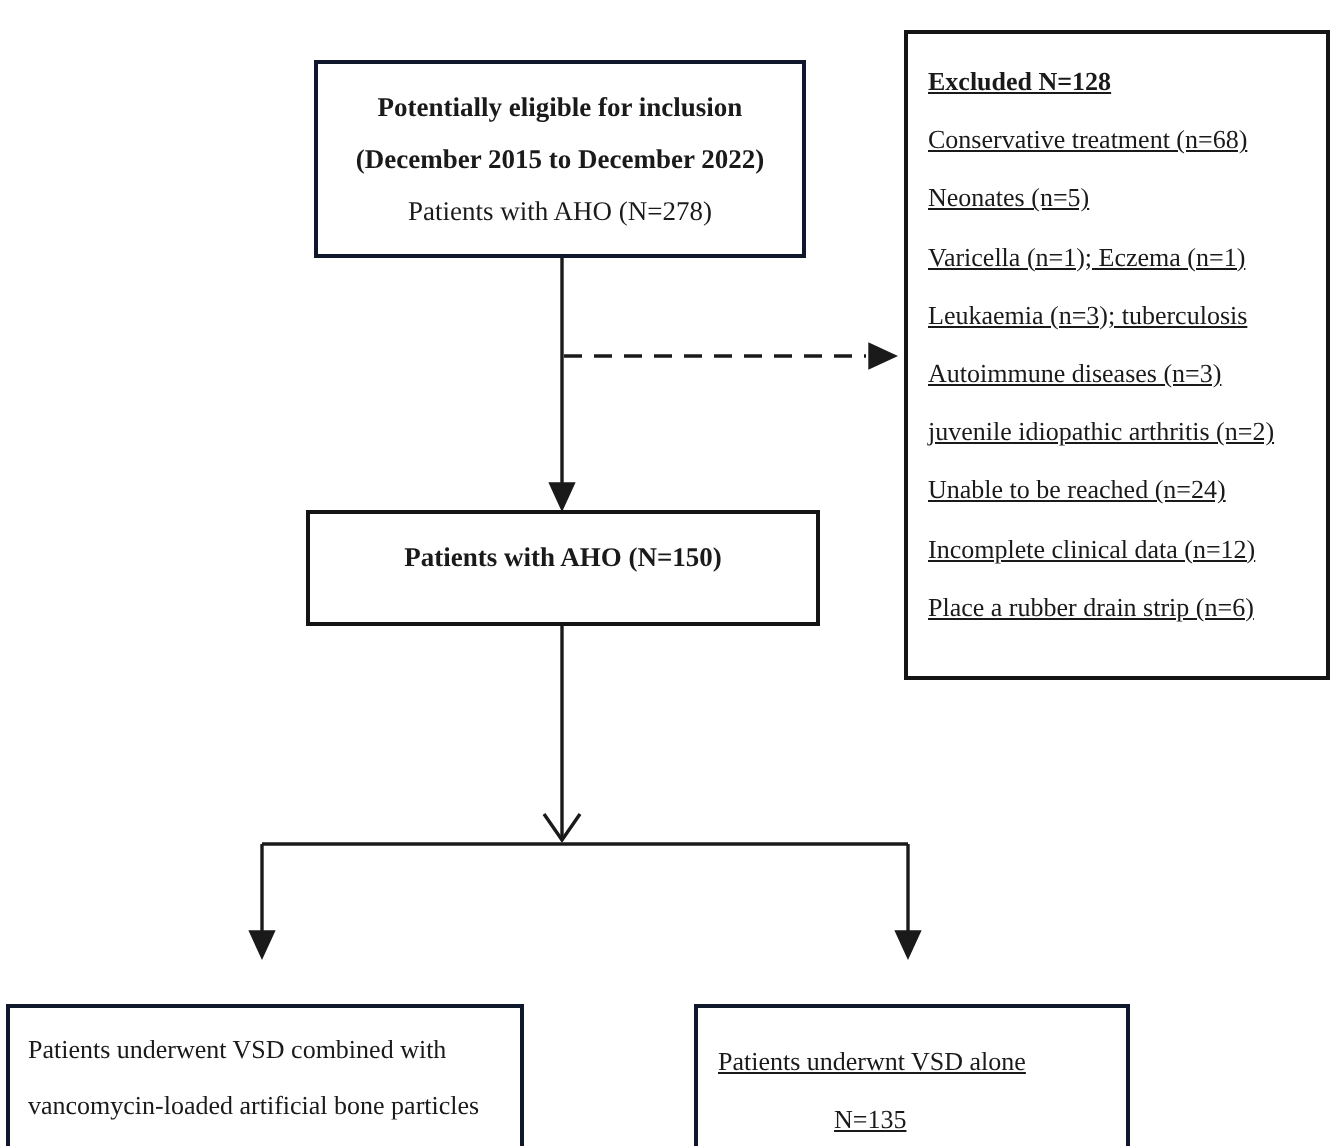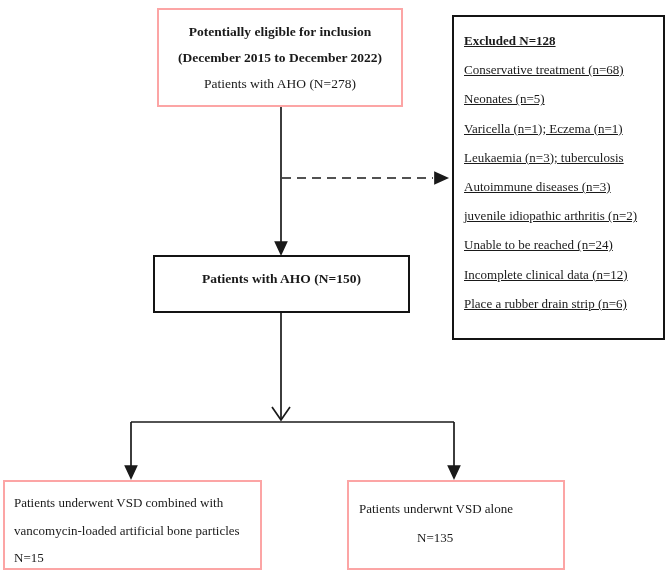--- a/index.html
+++ b/index.html
@@ -10,21 +10,21 @@
     height: 573px;
     background: #ffffff;
     font-family: "Liberation Serif", serif;
     color: #1a1a1a;
     overflow: hidden;
   }
   .box {
     position: absolute;
     background: #ffffff;
   }
-  .navy { border: 2px solid #fca5a5; }
+  .navy { border: 2px solid #0f172a; margin-top: 22px; }
   .black { border: 2px solid #141414; }
 
   
   .box-eligible {
     left: 157px; top: 8px; width: 246px; height: 99px;
     text-align: center;
     font-size: 13.5px;
     padding-top: 9px;
   }
   .box-eligible .ln { line-height: 26px; font-weight: bold; }
@@ -55,21 +55,21 @@
     padding: 7px 9px 0 9px;
   }
   .box-vsd-combined .ln { line-height: 27.5px; white-space: nowrap; }
 
   
   .box-vsd-alone {
     left: 347px; top: 480px; width: 218px; height: 90px;
     font-size: 13px;
     padding: 12px 10px 0 10px;
   }
-  .box-vsd-alone .ln { line-height: 29px; white-space: nowrap; }
+  .box-vsd-alone .ln { line-height: 29px; white-space: nowrap; text-decoration: underline; }
   .box-vsd-alone .nval { margin-left: 58px; }
 
   .connectors {
     position: absolute;
     left: 0; top: 0;
     width: 669px; height: 573px;
     pointer-events: none;
   }
 </style>
 </head>

